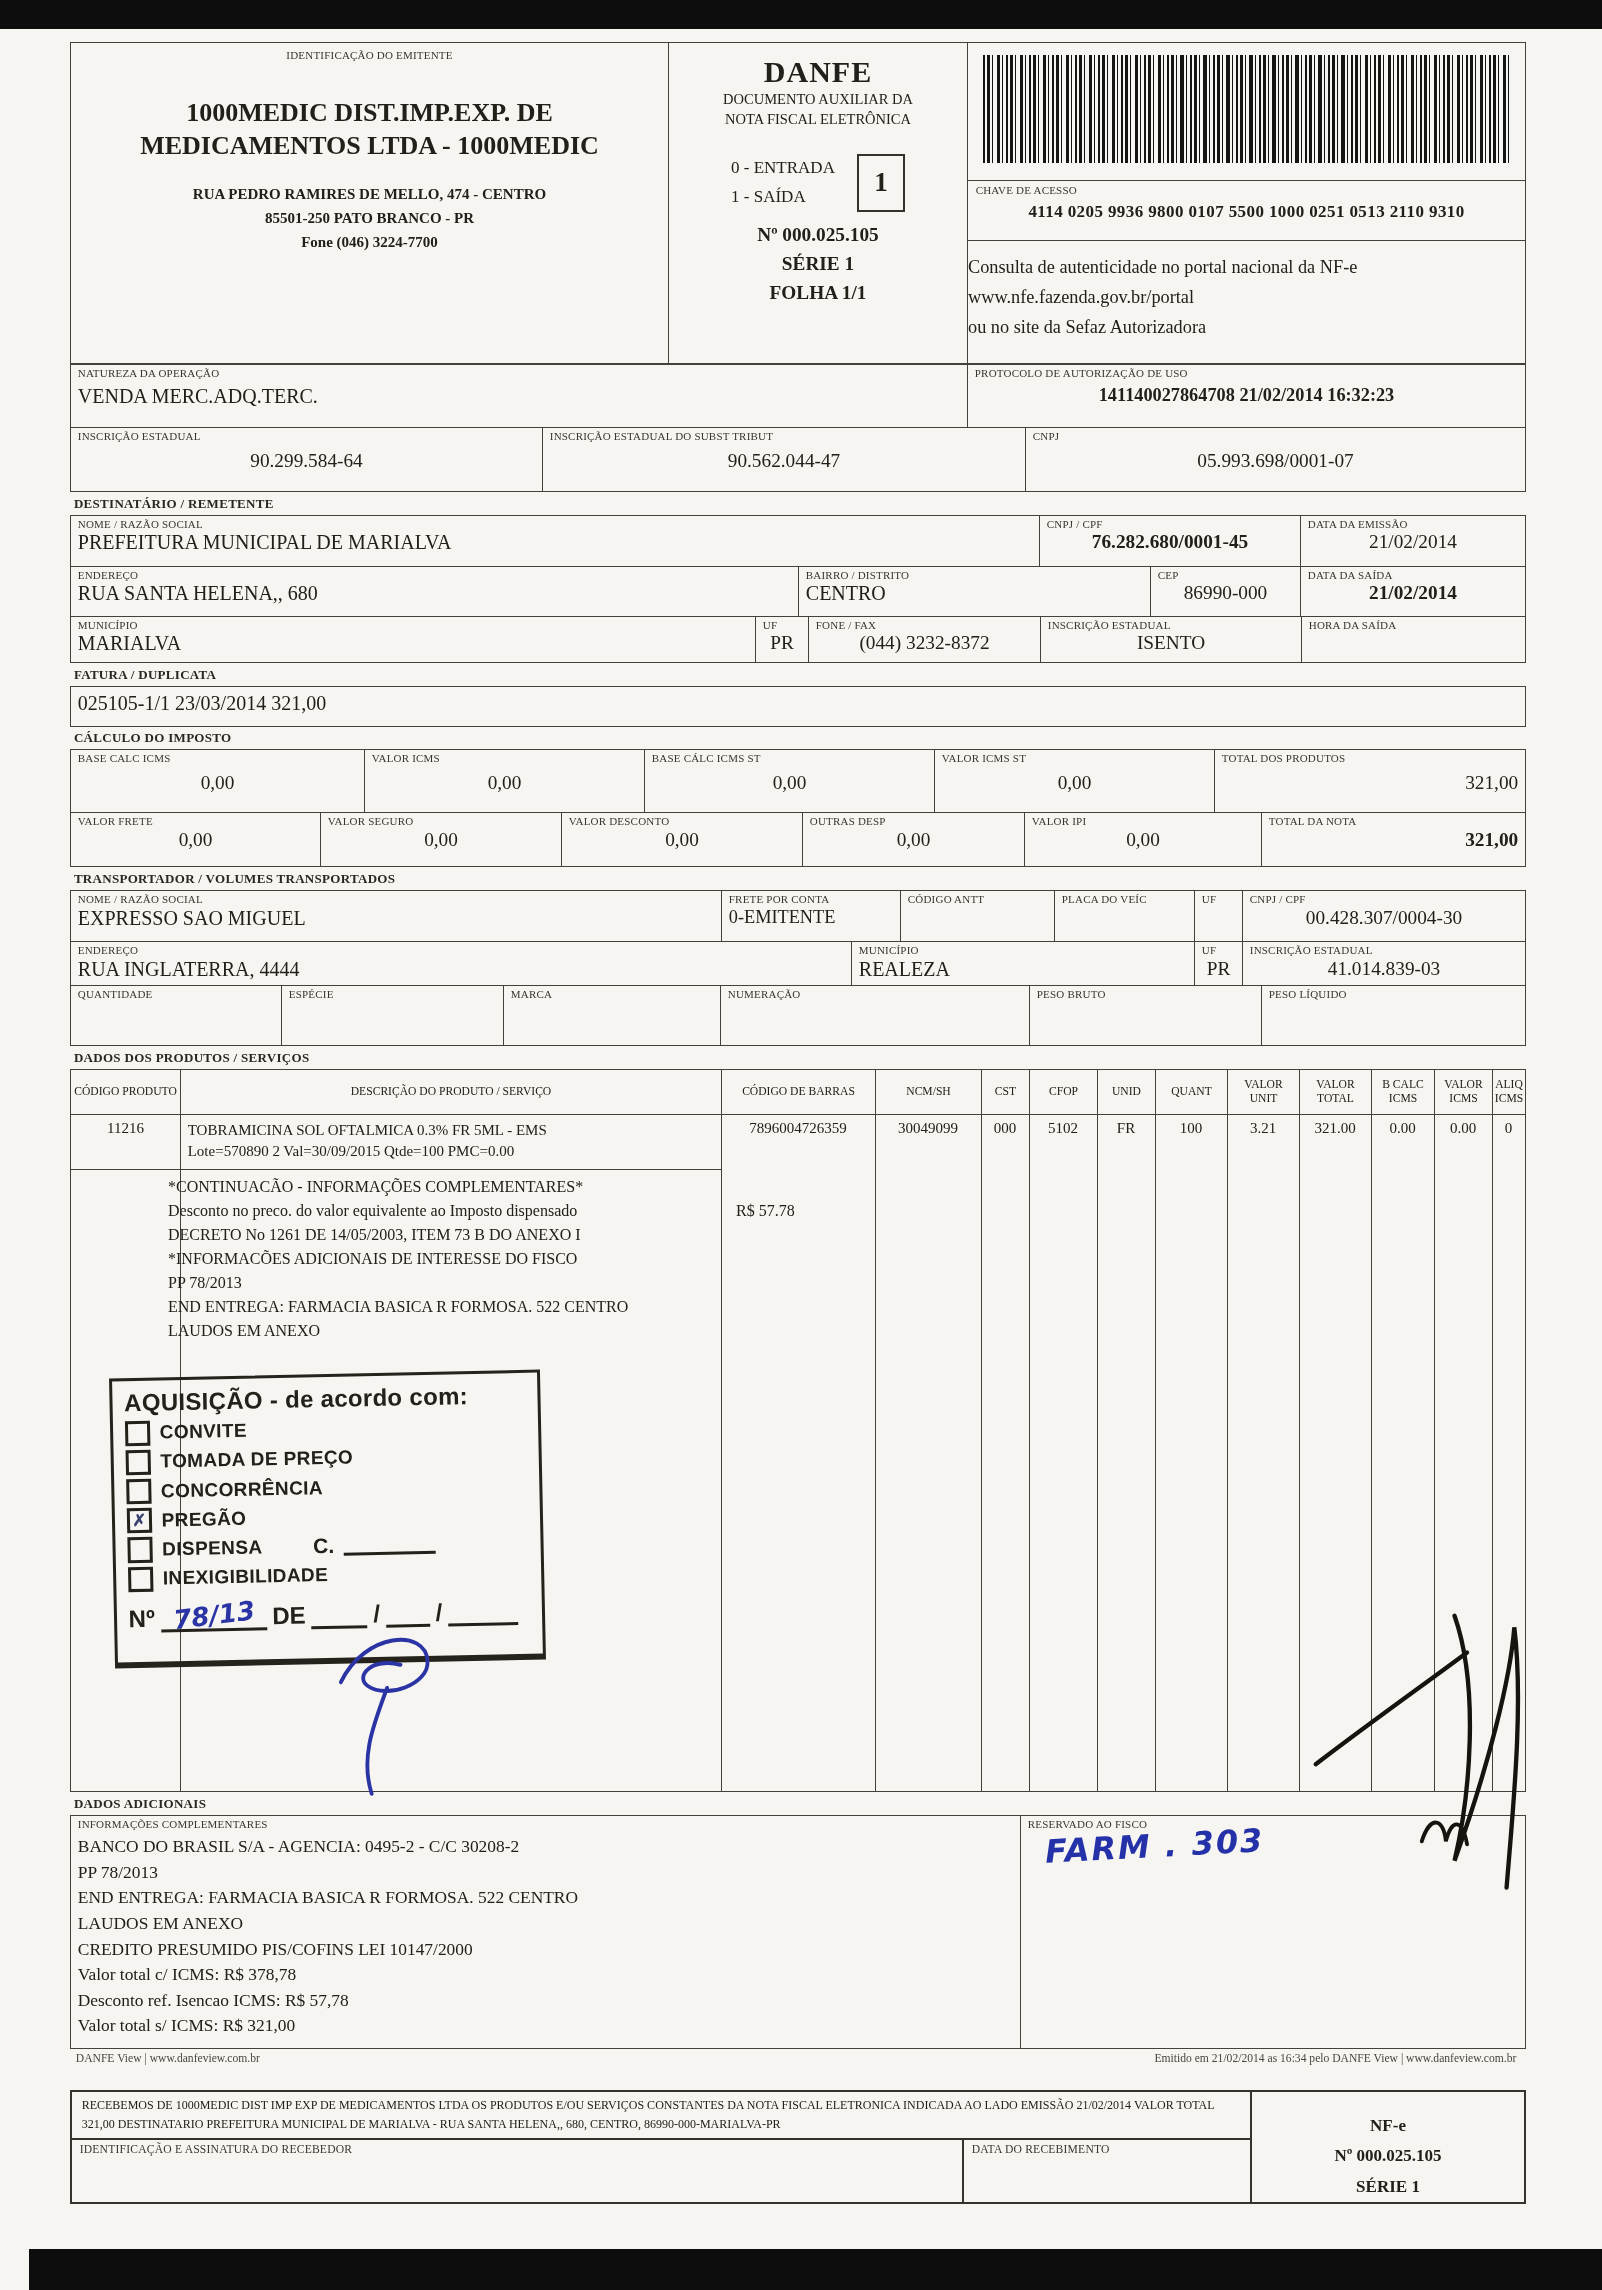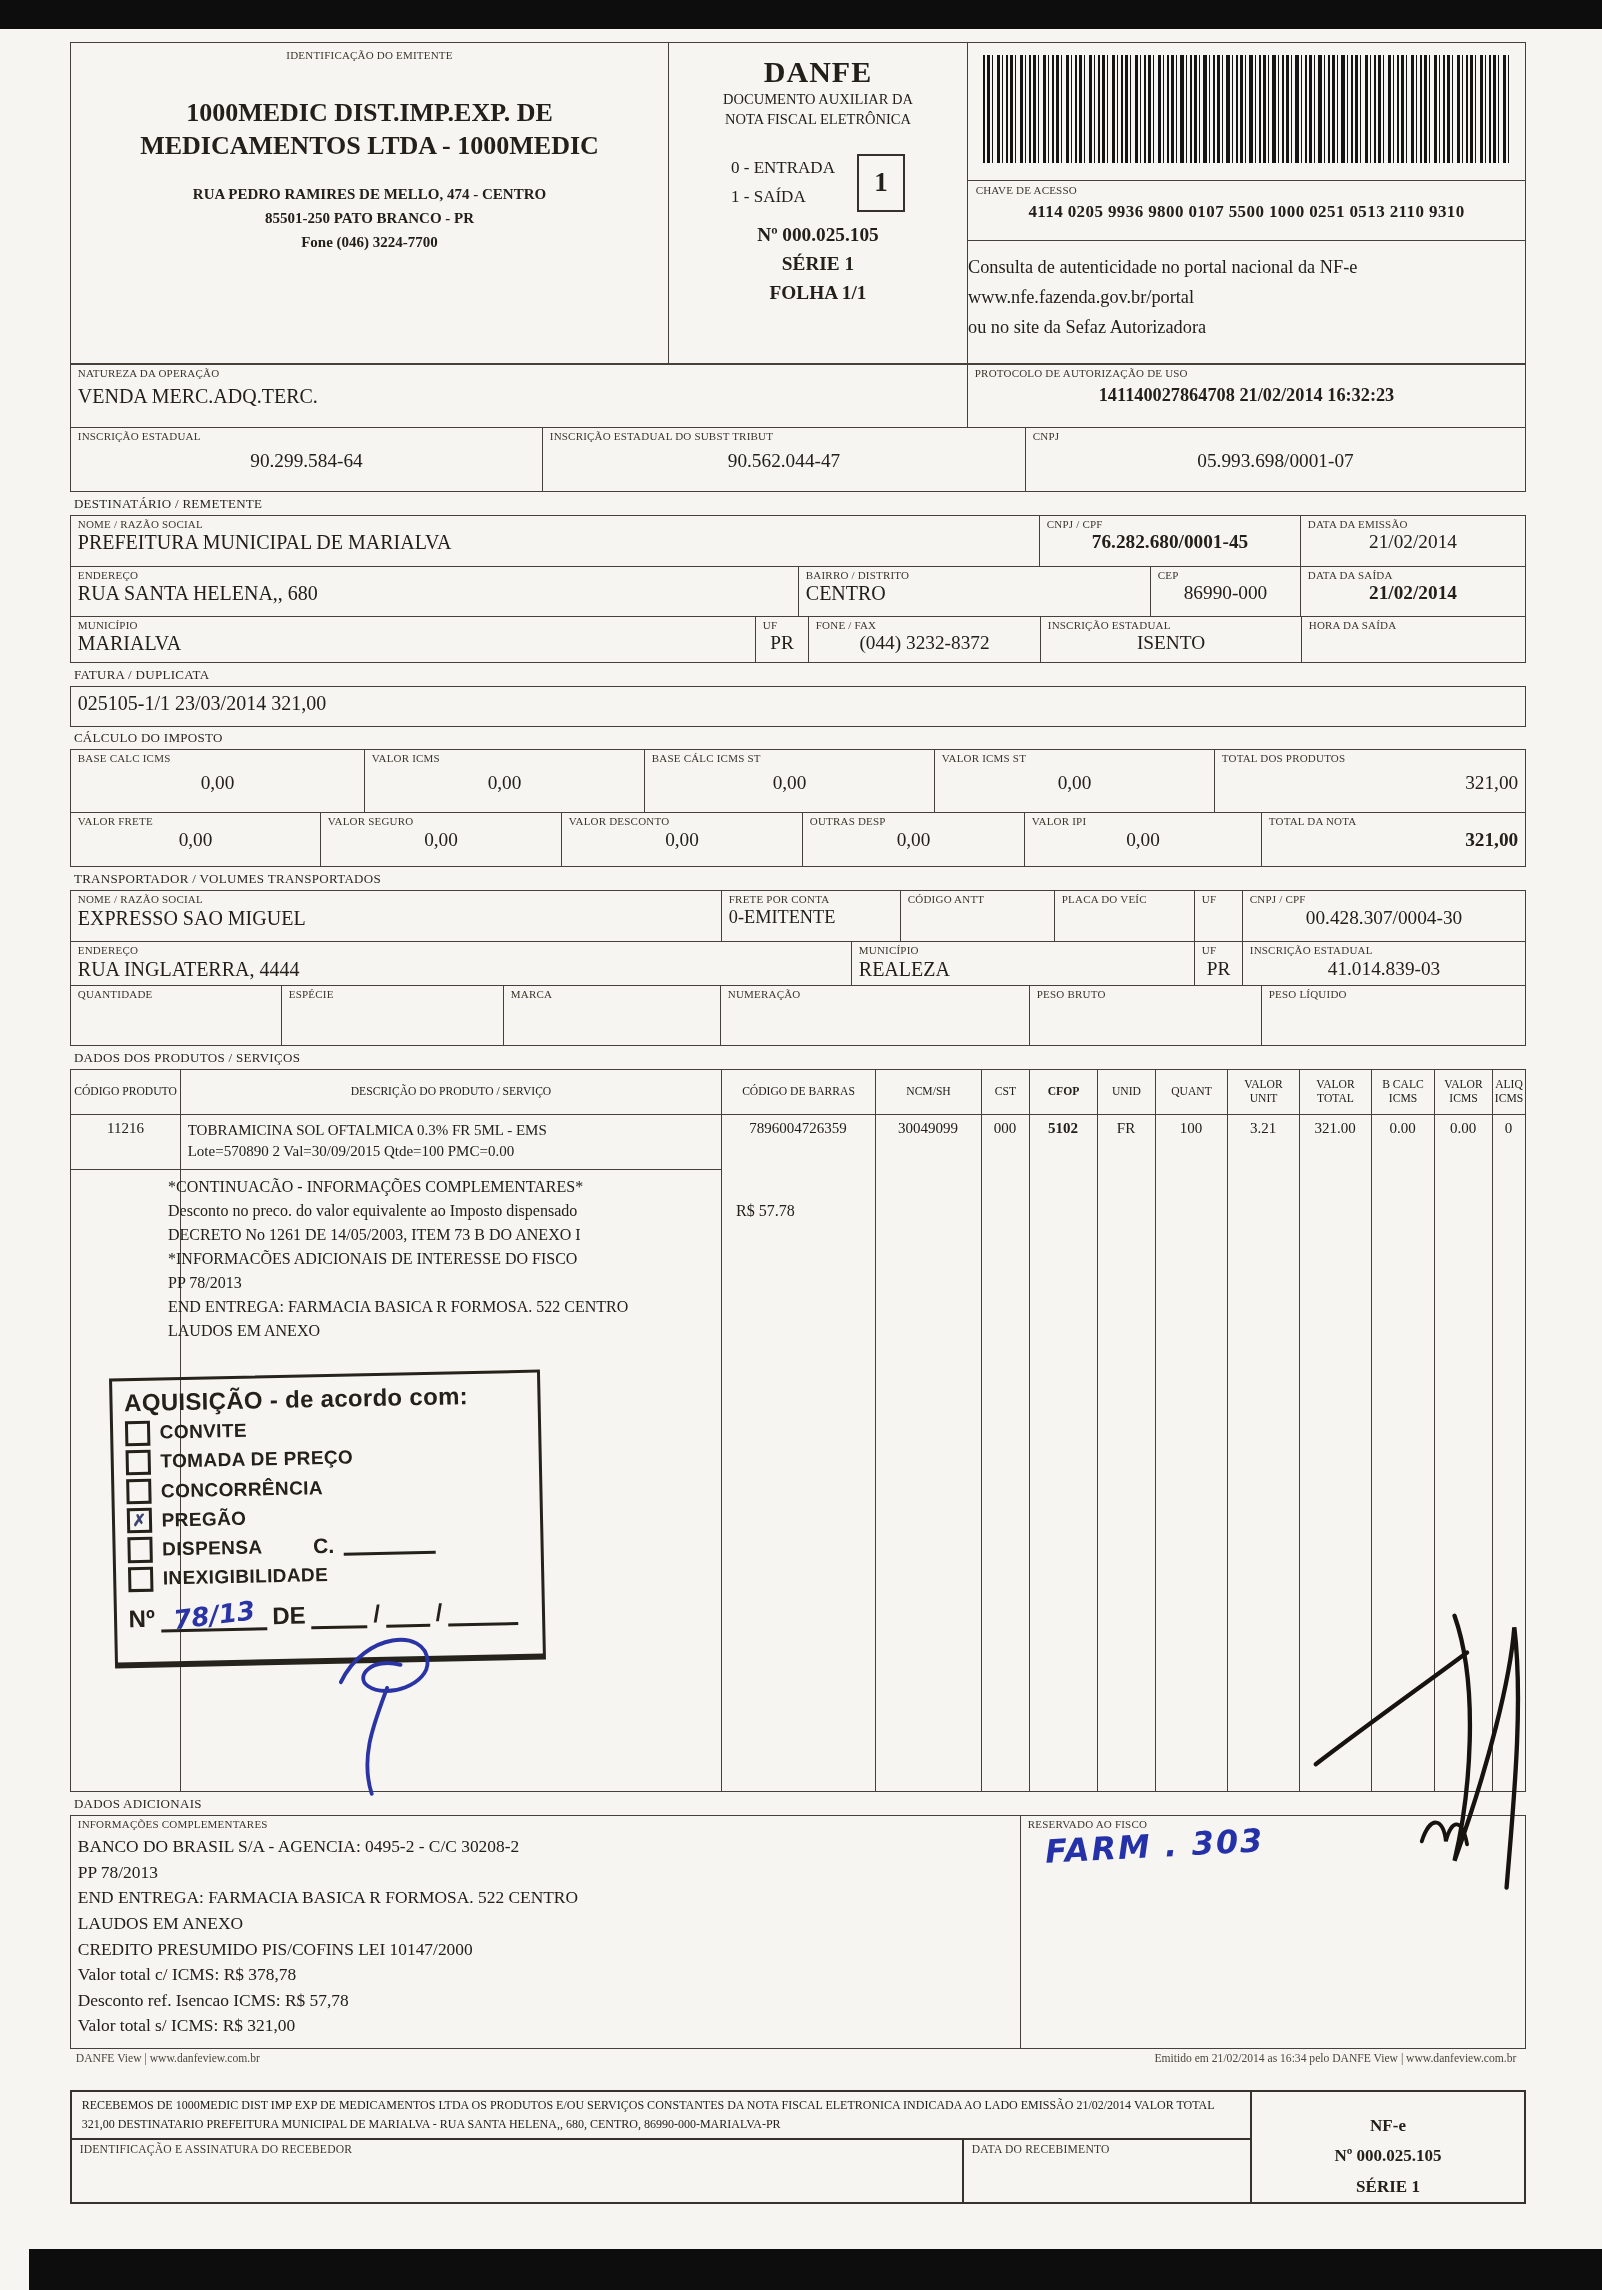--- a/index.html
+++ b/index.html
@@ -13,21 +13,21 @@
   .row{display:flex;box-sizing:border-box;}
   .row+.row{border-top:1.9px solid #45413a;}
   .cell{flex:0 0 auto;box-sizing:border-box;padding:1.9px 6.8px;position:relative;overflow:hidden;}
   .cell+.cell{border-left:1.9px solid #45413a;}
   .grow{flex:1 1 auto;}
   .lb{font-size:11px;color:#3a362d;letter-spacing:0.2px;white-space:nowrap;line-height:1.25;}
   .vl{font-size:19.3px;color:#23201a;line-height:1.15;}
   .c{text-align:center;}
   .rt{text-align:right;}
   .b{font-weight:bold;}
-  .sect{font-weight:normal;font-size:13px;letter-spacing:0.3px;padding:3.9px 1.9px 2.9px 3.9px;color:#2b2720;}
+  .sect{font-weight:bold;font-size:13px;letter-spacing:0.3px;padding:3.9px 1.9px 2.9px 3.9px;color:#2b2720;}
 
   
   .hdr{display:flex;border:1.9px solid #45413a;height:322px;box-sizing:border-box;}
   .emit{width:597px;padding:5.8px;box-sizing:border-box;text-align:center;}
   .emit .name{margin-top:33px;font-weight:bold;font-size:26px;line-height:1.3;padding:0 27px;}
   .emit .addr{margin-top:19.3px;font-weight:bold;font-size:15px;line-height:1.6;}
   .danfe{width:299px;border-left:1.9px solid #45413a;box-sizing:border-box;text-align:center;padding:7.7px 3.9px;}
   .danfe .t{font-weight:bold;font-size:30px;letter-spacing:1px;margin-top:3.9px;}
   .danfe .s{font-size:14.5px;line-height:1.35;width:227px;margin:1.9px auto 0;}
   .es-wrap{display:flex;justify-content:center;align-items:center;gap:22px;margin-top:24px;}
@@ -44,21 +44,21 @@
   .chavebox{border-top:1.9px solid #45413a;height:60px;padding:2.9px 7.7px;box-sizing:border-box;}
   .chave-v{font-weight:bold;font-size:17px;text-align:center;margin-top:3.9px;letter-spacing:0.4px;}
   .consulta{border-top:1.9px solid #45413a;flex:1 1 auto;font-size:18.3px;padding-top:7.7px;}
   .consulta div{margin-top:8.7px;}
 
   
   .ph{display:flex;align-items:center;justify-content:center;text-align:center;font-size:11.6px;line-height:1.2;padding:1.9px;}
   .pbody{position:relative;height:676px;border-top:1.9px solid #45413a;}
   .pcols{display:flex;height:100%;}
   .pcols .cell{padding:0;}
-  .c0{width:109px;}.c1{width:541px;}.c2{width:154px;}.c3{width:106px;}.c4{width:48px;}.c5{width:68px;font-weight:bold;}
+  .c0{width:109px;}.c1{width:541px;}.c2{width:154px;}.c3{width:106px;}.c4{width:48px;}.c5{width:68px;}
   .c6{width:58px;}.c7{width:72px;}.c8{width:72px;}.c9{width:72px;}.c10{width:63px;}.c11{width:58px;}
   .c12{flex:1 1 auto;}
   .prow{position:absolute;left:0;top:0;width:100%;display:flex;}
   .prow>div{box-sizing:border-box;padding:4.8px 2.9px 1.9px;font-size:15px;text-align:center;}
   .prow .desc{text-align:left;padding-left:7.7px;font-size:15px;line-height:1.45;}
   .rowsep{position:absolute;left:0;top:54px;width:650px;border-bottom:1.9px solid #45413a;}
   .cont{position:absolute;left:97px;top:60px;width:1342px;}
   .cont .cl{display:flex;font-size:16px;line-height:1.5;}
   .cont .cl span:first-child{width:568px;flex:0 0 auto;}
   .cont .cl span:last-child{flex:1 1 auto;}

